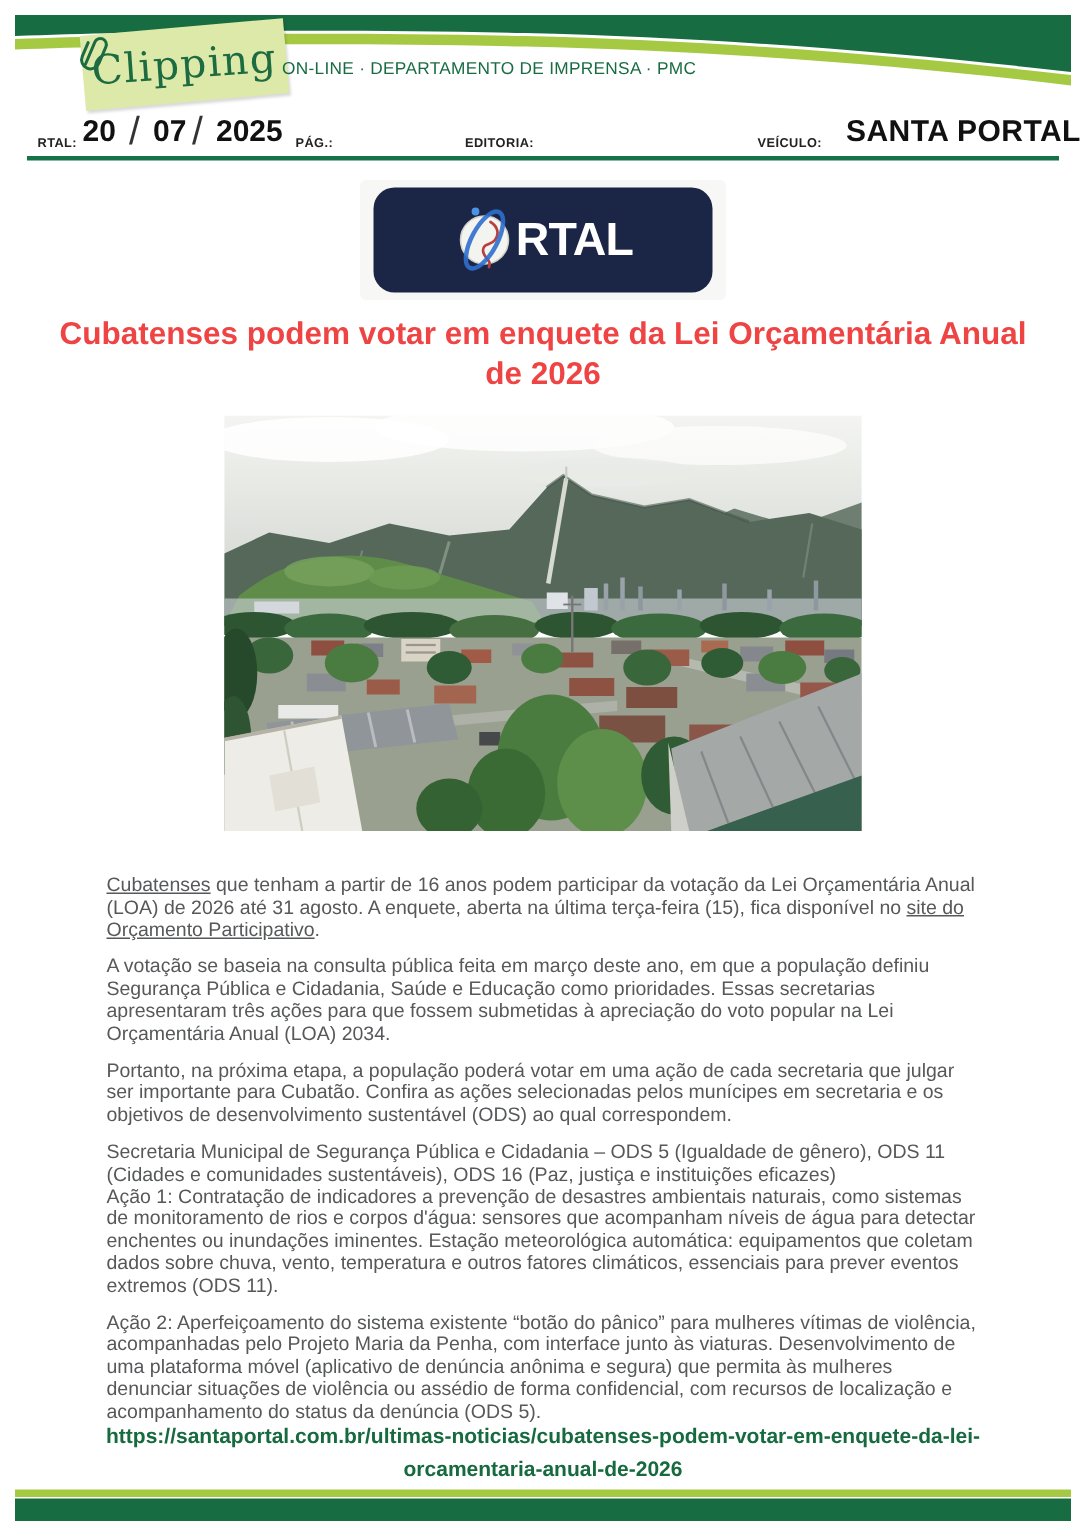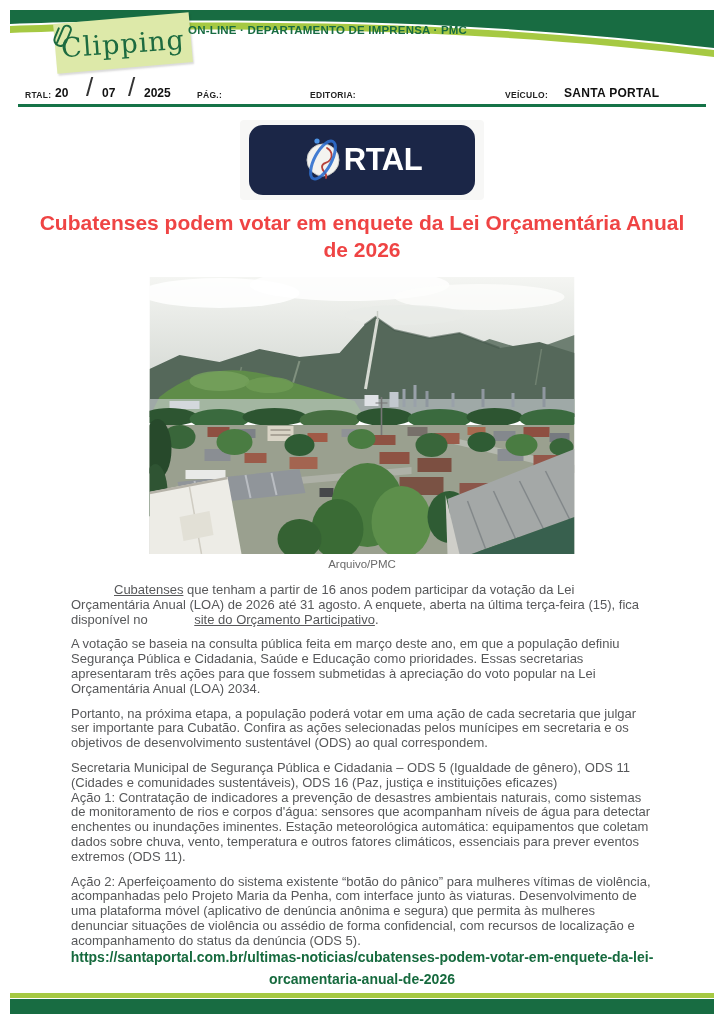--- a/index.html
+++ b/index.html
@@ -8,29 +8,29 @@
 
   
   .banner{position:absolute;top:10px;left:10px;width:704px;height:62px;}
   .banner svg{position:absolute;top:0;left:0;}
   .sticky-note{position:absolute;top:8px;left:45px;width:136px;height:50px;
     background:#dde9a9;transform:rotate(-5deg);box-shadow:1px 2px 2px rgba(0,0,0,.15);
     display:flex;align-items:center;justify-content:center;}
   .sticky-note .note-text{font-family:"DejaVu Serif", serif;font-size:27px;color:#1d6b40;
     letter-spacing:1px;font-weight:500;transform:rotate(1deg);}
   .paperclip{position:absolute;top:-16px;left:78px;transform:rotate(28deg);}
-  .banner-subtitle{position:absolute;top:14px;left:178px;font-size:11.5px;font-weight:bold;
+  .banner-subtitle{position:absolute;top:30px;left:178px;font-size:11.5px;font-weight:normal;
     color:#186c42;letter-spacing:.2px;}
 
   
   .meta{position:absolute;top:78px;left:18px;width:688px;height:26px;
     border-bottom:3px solid #157347;}
   .meta span{position:absolute;bottom:4px;white-space:nowrap;}
   .m-label{font-size:8.5px;font-weight:bold;color:#222;letter-spacing:.3px;}
-  .m-value{font-size:12px;font-weight:bold;color:#111;}
+  .m-value{font-size:20px;font-weight:bold;color:#111;}
   .m-slash{font-size:26px;font-weight:300;color:#333;bottom:1px !important;}
   .pos-data{left:7px;}   .pos-day{left:37px;}  .pos-s1{left:68px;}
   .pos-month{left:84px;} .pos-s2{left:110px;}  .pos-year{left:126px;}
   .pos-pag{left:179px;}  .pos-edit{left:292px;}.pos-veic{left:487px;margin-top:36px;}
   .pos-sp{left:546px;letter-spacing:.3px;}
 
   
   .logo-wrap{position:absolute;top:120px;left:50%;transform:translateX(-50%);
     background:#f7f7f6;padding:5px 9px;border-radius:4px;}
   .logo{position:relative;width:226px;height:70px;background:#1b2647;border-radius:14px;
@@ -46,21 +46,21 @@
   
   .photo{position:absolute;top:277px;left:50%;transform:translateX(-50%);
     width:425px;height:277px;overflow:hidden;}
   .caption{position:absolute;top:558px;left:0;width:724px;text-align:center;
     font-size:11.5px;color:#6a6a6a;}
 
   
   .body-text{position:absolute;top:583px;left:71px;width:583px;
     font-size:13px;line-height:14.8px;color:#57585a;}
   .body-text p{margin:0 0 10px 0;white-space:pre-line;}
-  .link{text-decoration:underline;color:#57585a;cursor:pointer;margin-left:43px;}
+  .link{text-decoration:underline;color:#57585a;cursor:pointer;}
 
   
   .url-block{position:absolute;top:946px;left:50%;transform:translateX(-50%);
     width:640px;text-align:center;font-size:14px;font-weight:bold;color:#166a3e;
     line-height:22px;cursor:pointer;}
 
   
   .foot-light{position:absolute;top:993px;left:10px;width:704px;height:5px;background:#a6c943;}
   .foot-dark{position:absolute;top:999px;left:10px;width:704px;height:15px;background:#186c42;}
 </style>
@@ -231,21 +231,20 @@
       <line x1="344" y1="214" x2="368" y2="266" stroke="#83888a" stroke-width="1.5"></line>
       <line x1="370" y1="204" x2="396" y2="256" stroke="#83888a" stroke-width="1.5"></line>
       <line x1="396" y1="194" x2="422" y2="246" stroke="#83888a" stroke-width="1.5"></line>
       <polygon points="322,277 425,240 425,277" fill="#38604e"></polygon>
       <polygon points="296,218 310,277 298,277" fill="#cfcfc9"></polygon>
 
       <line x1="232" y1="120" x2="232" y2="158" stroke="#777" stroke-width="1.6"></line>
       <line x1="226" y1="126" x2="238" y2="126" stroke="#777" stroke-width="1.2"></line>
     </svg>
   </figure>
-  <figcaption class="caption">Arquivo/PMC</figcaption>
 
   <div class="body-text">
     <p><span class="link">Cubatenses</span><span> que tenham a partir de 16 anos podem participar da votação da Lei Orçamentária Anual (LOA) de 2026 até 31 agosto. A enquete, aberta na última terça-feira (15), fica disponível no </span><span class="link">site do Orçamento Participativo</span><span>.</span></p>
     <p>A votação se baseia na consulta pública feita em março deste ano, em que a população definiu Segurança Pública e Cidadania, Saúde e Educação como prioridades. Essas secretarias apresentaram três ações para que fossem submetidas à apreciação do voto popular na Lei Orçamentária Anual (LOA) 2034.</p>
     <p>Portanto, na próxima etapa, a população poderá votar em uma ação de cada secretaria que julgar ser importante para Cubatão. Confira as ações selecionadas pelos munícipes em secretaria e os objetivos de desenvolvimento sustentável (ODS) ao qual correspondem.</p>
     <p>Secretaria Municipal de Segurança Pública e Cidadania – ODS 5 (Igualdade de gênero), ODS 11 (Cidades e comunidades sustentáveis), ODS 16 (Paz, justiça e instituições eficazes)
 Ação 1: Contratação de indicadores a prevenção de desastres ambientais naturais, como sistemas de monitoramento de rios e corpos d'água: sensores que acompanham níveis de água para detectar enchentes ou inundações iminentes. Estação meteorológica automática: equipamentos que coletam dados sobre chuva, vento, temperatura e outros fatores climáticos, essenciais para prever eventos extremos (ODS 11).</p>
     <p>Ação 2: Aperfeiçoamento do sistema existente “botão do pânico” para mulheres vítimas de violência, acompanhadas pelo Projeto Maria da Penha, com interface junto às viaturas. Desenvolvimento de uma plataforma móvel (aplicativo de denúncia anônima e segura) que permita às mulheres denunciar situações de violência ou assédio de forma confidencial, com recursos de localização e acompanhamento do status da denúncia (ODS 5).</p>
   </div>
 

